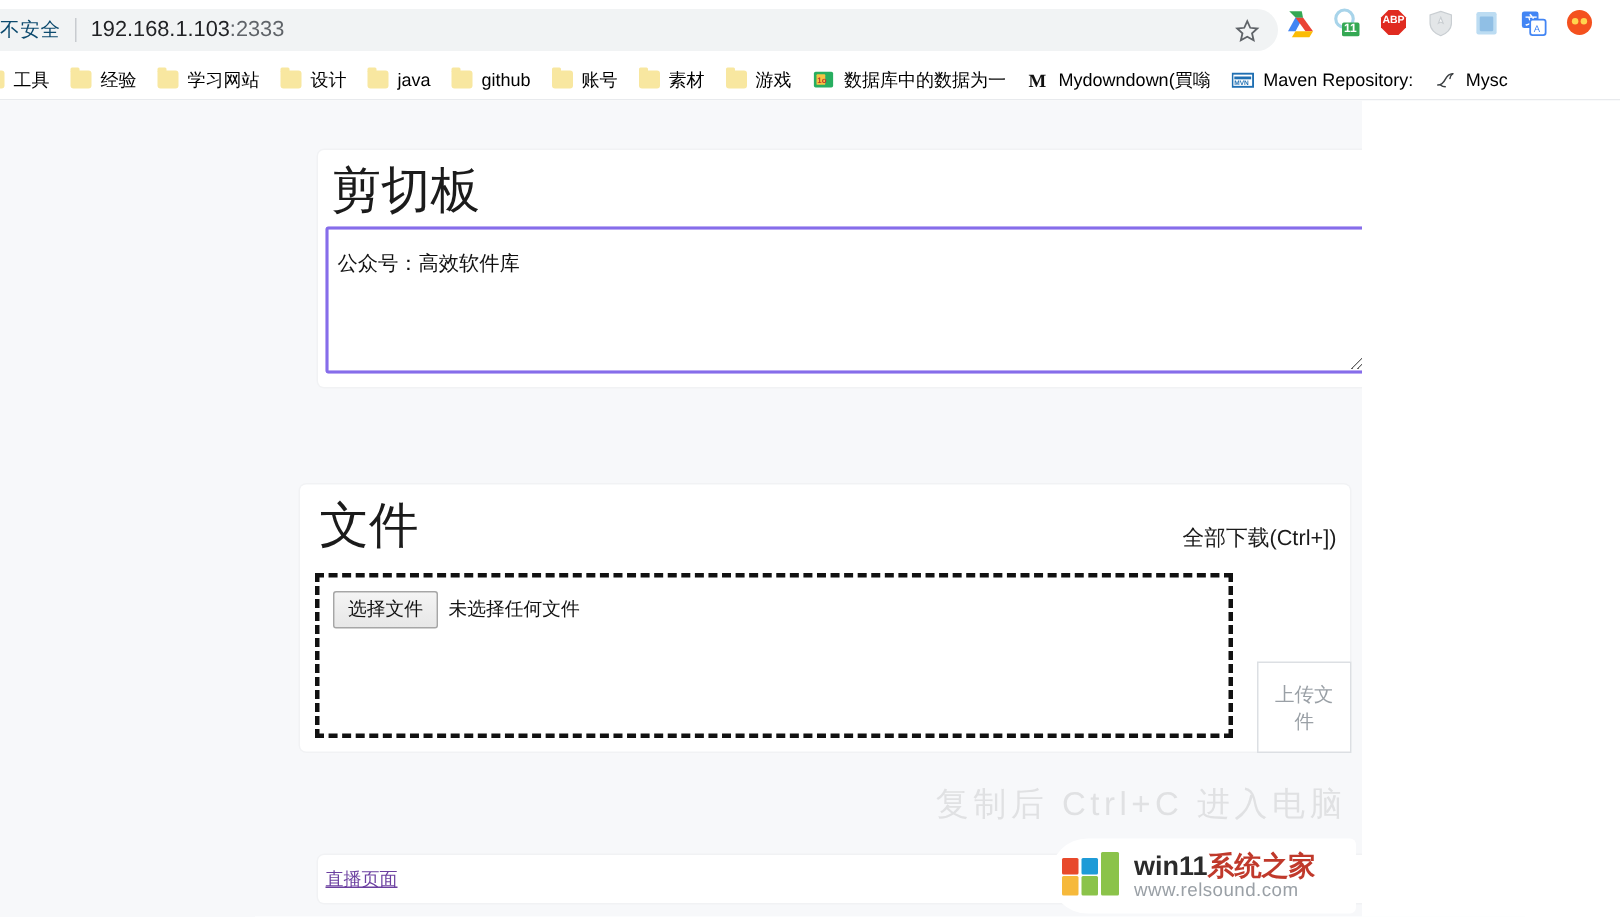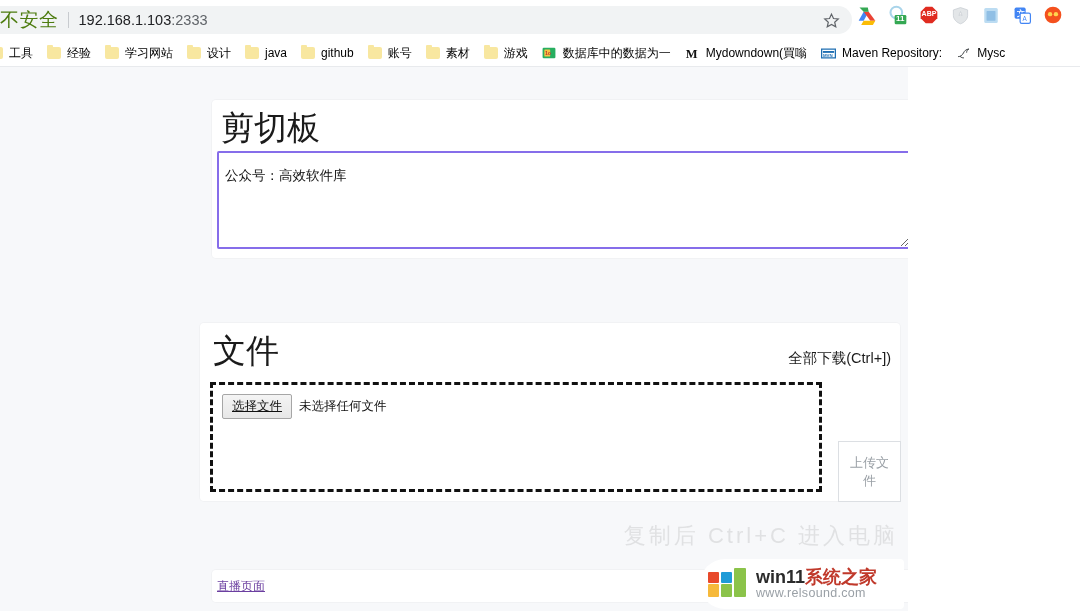--- a/index.html
+++ b/index.html
@@ -29,22 +29,22 @@
     top: 6px;
     width: 866px;
     height: 28px;
     background: #f1f3f4;
     border-radius: 14px;
     display: flex;
     align-items: center;
     padding-left: 14px;
   }
   #security-chip {
-    font-size: 19px;
-    color: #4d7c0f;
+    font-size: 13px;
+    color: #0c4a6e;
     white-space: nowrap;
     letter-spacing: .5px;
   }
   #omnibox-divider {
     width: 1px;
     height: 16px;
     background: #c8cbcf;
     margin: 0 10px 0 9px;
   }
   #url-text {
@@ -257,21 +257,20 @@
   }
   #choose-file-button {
     border: 1px solid #a6a6a6;
     background: linear-gradient(#f4f4f4, #e7e7e7);
     border-radius: 2px;
     font-size: 12.5px;
     color: #111;
     padding: 3px 9px;
     cursor: pointer;
     font-family: "Liberation Sans", "DejaVu Sans", sans-serif;
-    text-decoration: underline;
   }
   #no-file-text {
     font-size: 12.5px;
     color: #111;
   }
   #upload-button {
     position: absolute;
     left: 838px;
     top: 374px;
     width: 63px;

